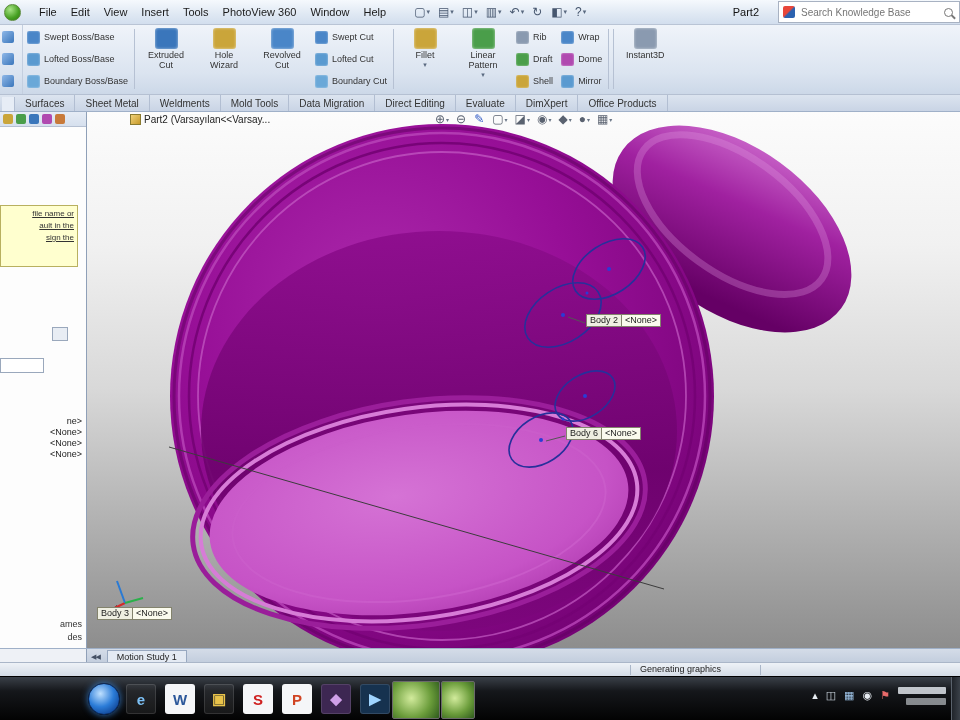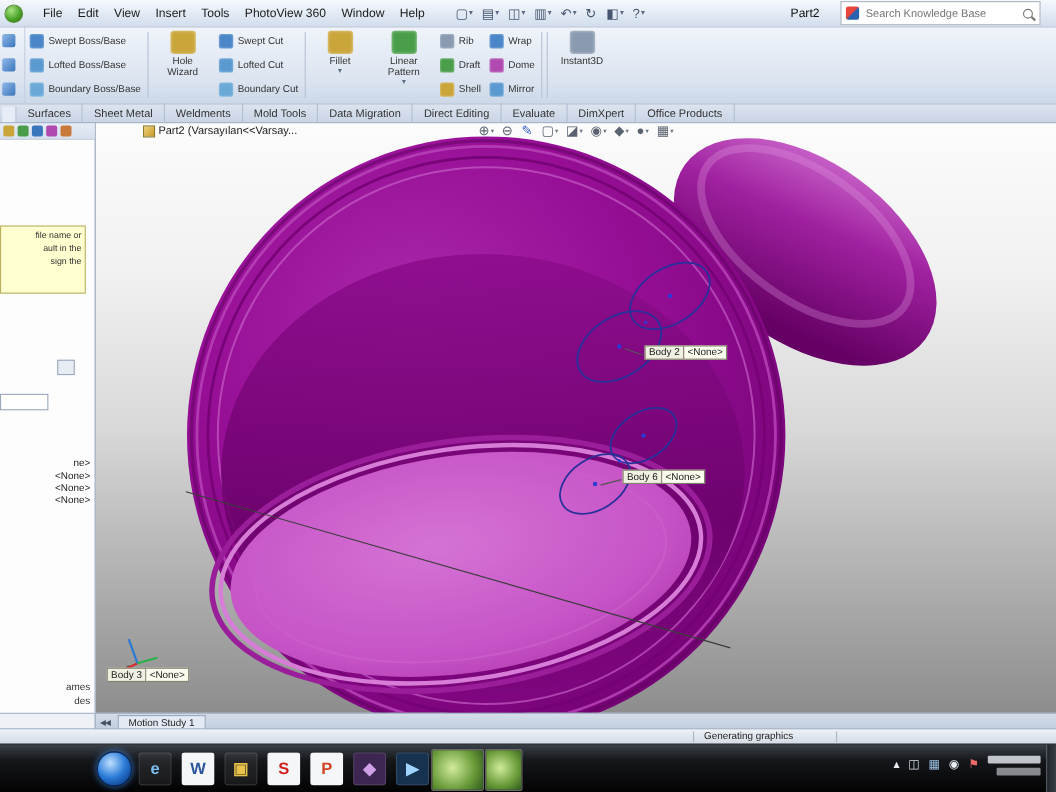--- a/index.html
+++ b/index.html
@@ -12,21 +12,21 @@
            padding-left:4px;gap:7px;z-index:20;}
   .app-orb{width:15px;height:15px;border-radius:50%;flex:0 0 auto;margin-right:4px;
            background:radial-gradient(circle at 35% 30%,#a8e486,#46a022 60%,#2c7a10);border:1px solid #5a8a3a;}
   .menus{display:flex;}
   .menu-item{padding:3px 7px;font-size:11px;color:#1a1a1a;white-space:nowrap;}
   .qa-bar{display:flex;margin-left:10px;align-items:center;}
   .qa-item{display:flex;align-items:center;padding:0 4px;color:#46566e;font-size:12px;gap:1px;}
   .qa-caret{font-size:7px;color:#5a6a80;}
   .mb-title{margin-left:auto;font-size:11px;color:#111;padding:0 12px;white-space:nowrap;}
   .searchbox{width:172px;height:20px;background:#fff;border:1px solid #a8b2c2;display:flex;
-             align-items:center;gap:4px;padding:0 4px;margin-right:14px;}
+             align-items:center;gap:4px;padding:0 4px;margin-right:0;}
   .sb-logo{width:12px;height:12px;border-radius:2px;flex:0 0 auto;
            background:linear-gradient(135deg,#e8463a 45%,#2b62b0 55%);}
   .searchbox input{flex:1;border:none;outline:none;font-size:10px;color:#666;
                    font-family:"Liberation Sans",sans-serif;background:transparent;min-width:0;}
   .mag{width:7px;height:7px;border:1.5px solid #777;border-radius:50%;position:relative;flex:0 0 auto;margin-right:2px;}
   .mag::after{content:"";position:absolute;width:5px;height:1.5px;background:#777;transform:rotate(45deg);right:-4px;bottom:-2px;}
 
   
   .ribbon{position:absolute;top:24px;left:0;right:0;height:70px;display:flex;align-items:stretch;
           background:linear-gradient(#f0f4fa,#dbe4f0 70%,#ccd8e8);border-bottom:1px solid #b5c0d2;z-index:19;}
@@ -56,21 +56,21 @@
   
   .main{position:absolute;top:111px;left:0;right:0;height:537px;}
 
   
   .sidepanel{position:absolute;left:0;top:0;width:86px;height:100%;background:#fdfdfd;
              border-right:1px solid #8fa0b8;z-index:10;}
   .panel-toolbar{height:15px;background:linear-gradient(#e7edf6,#d6e0ee);border-bottom:1px solid #b5c0d2;
                  display:flex;gap:3px;align-items:center;padding:0 3px;}
   .ptb-icon{width:10px;height:10px;border-radius:2px;}
   .note{position:absolute;top:94px;left:0;width:70px;height:56px;background:#ffffcf;
-        border:1px solid #b8b060;font-size:8px;color:#333;padding:2px 3px;overflow:hidden;line-height:1.5;}
+        border:1px solid #b8b060;font-size:8px;color:#333;padding:2px 3px;overflow:hidden;line-height:1.5;text-decoration:underline;}
   .note-line{display:block;text-align:right;white-space:nowrap;}
   .mini-box{position:absolute;top:216px;left:52px;width:14px;height:12px;border:1px solid #9aa8bc;background:#e8edf4;}
   .small-field{position:absolute;top:247px;left:0;width:42px;height:13px;background:#fff;border:1px solid #9aa8bc;}
   .tree-rows{position:absolute;top:305px;left:0;right:1px;}
   .tree-row{height:11px;font-size:9px;text-align:right;padding-right:3px;color:#222;line-height:11px;white-space:nowrap;margin-left:12px;}
   .panel-bottom{position:absolute;bottom:4px;left:0;right:4px;margin-top:40px;}
   .pb-line{font-size:9px;color:#333;text-align:right;line-height:13px;white-space:nowrap;}
 
   
   .viewport{position:absolute;left:87px;top:0;right:0;height:100%;overflow:hidden;
@@ -218,27 +218,37 @@
 
         <div class="stack-item">
           <span class="sicon" style="background: rgb(106, 168, 216);"></span>
           <span>Boundary Boss/Base</span>
         </div>
       </div>
     <div class="rib-sep"></div>
 
     <div class="rgroup bigs">
 
+        <div class="bigbtn">
+          <span class="bicon" style="background: rgb(58, 118, 187);"></span>
+          <span>Extruded Cut</span>
+          <span class="bcaret"></span>
+        </div>
 
         <div class="bigbtn">
           <span class="bicon" style="background: rgb(202, 165, 58);"></span>
           <span>Hole Wizard</span>
           <span class="bcaret"></span>
         </div>
 
+        <div class="bigbtn">
+          <span class="bicon" style="background: rgb(74, 134, 200);"></span>
+          <span>Revolved Cut</span>
+          <span class="bcaret"></span>
+        </div>
       </div>
 
     <div class="rgroup stack">
 
         <div class="stack-item">
           <span class="sicon" style="background: rgb(74, 134, 200);"></span>
           <span>Swept Cut</span>
         </div>
 
         <div class="stack-item">

